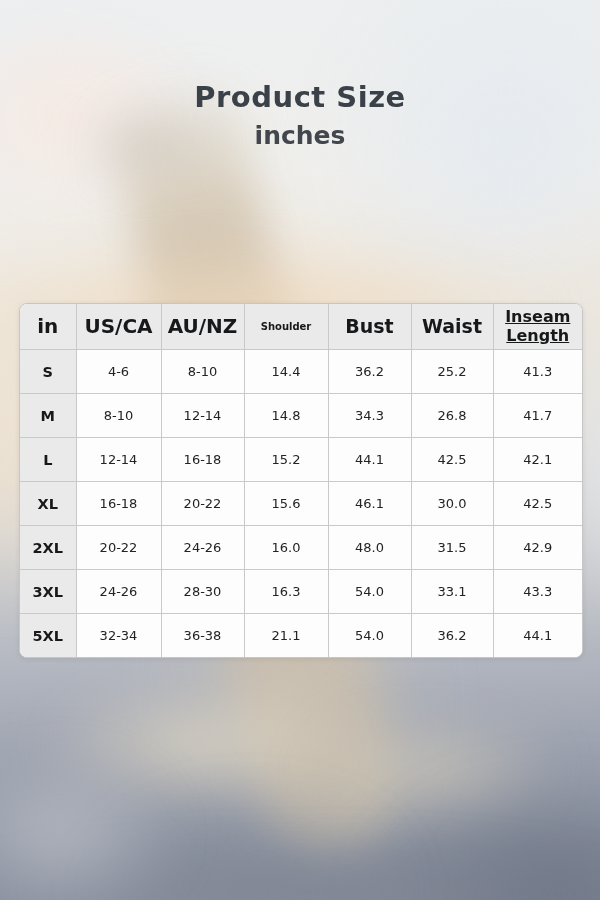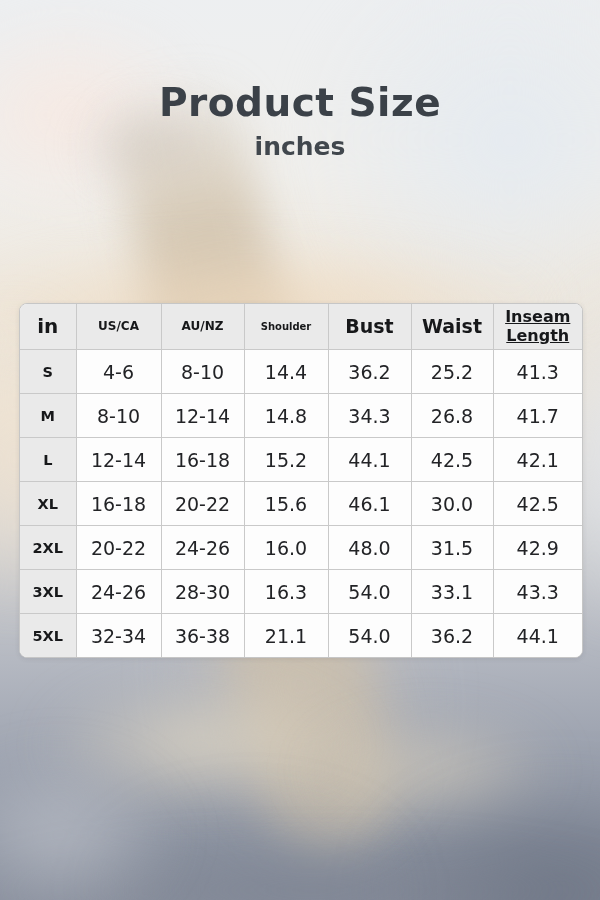--- a/index.html
+++ b/index.html
@@ -4,43 +4,43 @@
 <style>
   html,body{margin:0;padding:0;background:#dddddd;}
   .canvas{
     position:relative;width:600px;height:900px;overflow:hidden;margin:0 auto;
     font-family:"DejaVu Sans","Liberation Sans",sans-serif;
     background:linear-gradient(178deg,#edeff1 0%,#f0efec 20%,#efe8dd 33%,#e8e1d6 45%,#d3d3d3 58%,#b4b8c1 72%,#9ba1ae 84%,#8b92a0 94%,#8a909e 100%);
   }
   .bg-blob{position:absolute;border-radius:50%;pointer-events:none;}
   
   .titles{position:absolute;top:80px;left:0;width:100%;text-align:center;color:#3b4148;z-index:3;}
-  .titles h1{margin:0;font-size:39px;font-weight:700;letter-spacing:.5px;font-family:"DejaVu Sans","Liberation Sans",sans-serif;}
+  .titles h1{margin:0;font-size:29px;font-weight:700;letter-spacing:.5px;font-family:"DejaVu Sans","Liberation Sans",sans-serif;}
   .titles .subtitle{margin-top:7px;font-size:25px;font-weight:700;color:#41474d;}
   
   .size-table{
     position:absolute;left:19px;top:303px;width:562px;z-index:2;
     background:#fdfdfd;border:1px solid #c6c6c6;border-radius:8px;overflow:hidden;
     box-shadow:0 1px 5px rgba(60,60,70,.10);
   }
   table{width:100%;border-collapse:collapse;table-layout:fixed;}
   col.c0{width:56px}col.c1{width:85px}col.c2{width:83px}col.c3{width:84px}
   col.c4{width:83px}col.c5{width:82px}col.c6{width:89px}
   th,td{border-right:1px solid #c9c9c9;border-bottom:1px solid #c9c9c9;text-align:center;vertical-align:middle;padding:0;}
   th:last-child,td:last-child{border-right:none;}
   tbody tr:last-child th,tbody tr:last-child td{border-bottom:none;}
   thead th{height:45px;background:#eaeaea;color:#17181a;font-weight:700;line-height:1.15;}
   thead th:nth-child(1){font-size:20px;}
-  thead th:nth-child(2),thead th:nth-child(3){font-size:12px;}
+  thead th:nth-child(2),thead th:nth-child(3){font-size:20px;}
   thead th:nth-child(4){font-size:10px;}
   thead th:nth-child(5),thead th:nth-child(6){font-size:19px;}
   thead th:nth-child(7){font-size:16px;text-decoration:underline;}
   tbody th{background:#eaeaea;font-size:14.5px;font-weight:700;color:#17181a;}
   tbody th,tbody td{height:43px;}
-  tbody td{font-size:19px;color:#222326;background:#fdfdfd;font-weight:400;}
+  tbody td{font-size:13px;color:#222326;background:#fdfdfd;font-weight:400;}
 </style>
 </head>
 <body>
 
 <div class="canvas">
 
   <div>
     <div class="bg-blob" style="left:-70px;top:10px;width:280px;height:210px;filter:blur(20px);background:radial-gradient(closest-side,rgba(247,233,226,.95),rgba(247,233,226,0));"></div>
     <div class="bg-blob" style="left:300px;top:-60px;width:420px;height:400px;filter:blur(24px);background:radial-gradient(closest-side,rgba(228,234,240,.95),rgba(228,234,240,0));"></div>
     <div class="bg-blob" style="left:70px;top:95px;width:160px;height:100px;filter:blur(18px);background:radial-gradient(closest-side,rgba(199,198,196,.55),rgba(199,198,196,0));"></div>

